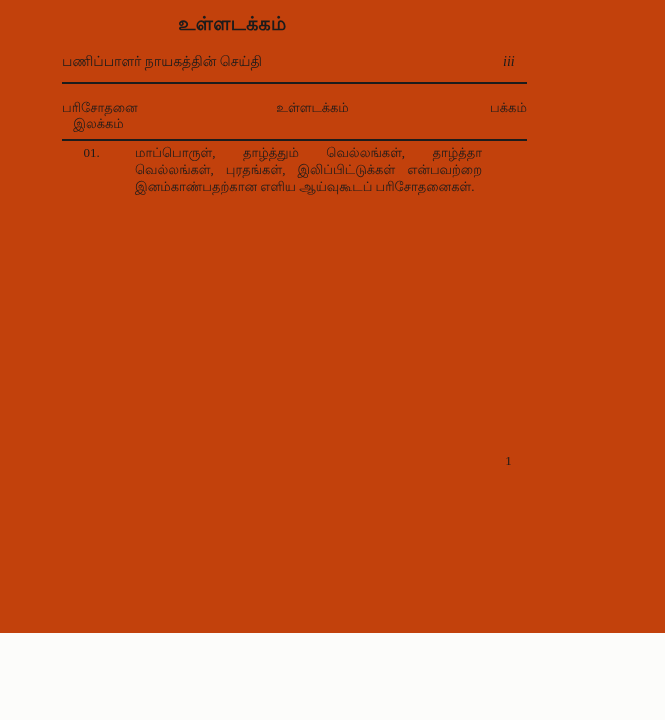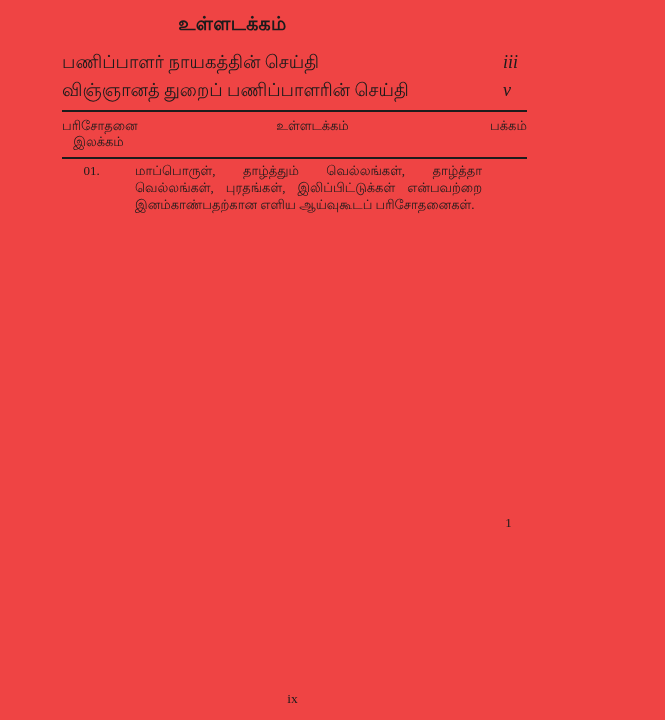--- a/index.html
+++ b/index.html
@@ -5,43 +5,43 @@
   html, body {
     margin: 0;
     padding: 0;
     background: #fcfcfa;
     font-family: "Liberation Serif", "DejaVu Serif", serif;
     color: #1b1b1b;
   }
   .page {
     position: relative;
     width: 665px;
-    height: 720px;
+    height: 633px;
     overflow: hidden;
-    background: #ef4444;
+    background: #c2410c;
   }
   .block {
     width: 465px;
     margin-left: 62px;
   }
   .doc-title {
     margin: 0;
     padding-top: 13px;
     font-size: 19px;
     font-weight: bold;
     text-align: center;
     letter-spacing: .3px;
   }
   .front-matter {
     margin-top: 17px;
   }
   .fm-row {
     display: flex;
     align-items: baseline;
-    font-size: 18px;
+    font-size: 14px;
     line-height: 16px;
     margin-bottom: 12px;
   }
   .fm-label { flex: 1; }
   .fm-page  { width: 24px; text-align: left; font-style: italic; }
 
   table.toc {
     width: 465px;
     margin-top: 3px;
     border-collapse: collapse;
@@ -49,21 +49,21 @@
     border-bottom: 3px solid #1c1c1c;
     table-layout: fixed;
     font-size: 13px;
   }
   table.toc th, table.toc td {
     vertical-align: top;
     font-weight: normal;
   }
   thead th {
     border-bottom: 2px solid #1c1c1c;
-    padding: 6px 0 7px;
+    padding: 16px 0 7px;
     line-height: 16px;
     text-align: center;
   }
   col.c-no   { width: 73px;  }
   col.c-text { width: 355px; }
   col.c-page { width: 37px;  }
 
   tbody tr { border-bottom: 2px solid #1c1c1c; }
   td.no {
     text-align: center;
@@ -97,24 +97,20 @@
 
 <div class="page">
 
   <h1 class="doc-title block">உள்ளடக்கம்</h1>
 
   <div class="front-matter block" id="front-matter">
       <div class="fm-row">
         <span class="fm-label">பணிப்பாளர் நாயகத்தின் செய்தி</span>
         <span class="fm-page">iii</span>
       </div>
-      <div class="fm-row">
-        <span class="fm-label">விஞ்ஞானத் துறைப் பணிப்பாளரின் செய்தி</span>
-        <span class="fm-page">v</span>
-      </div>
     </div>
 
   <table class="toc block">
     <colgroup>
       <col class="c-no">
       <col class="c-text">
       <col class="c-page">
     </colgroup>
     <thead>
       <tr>

